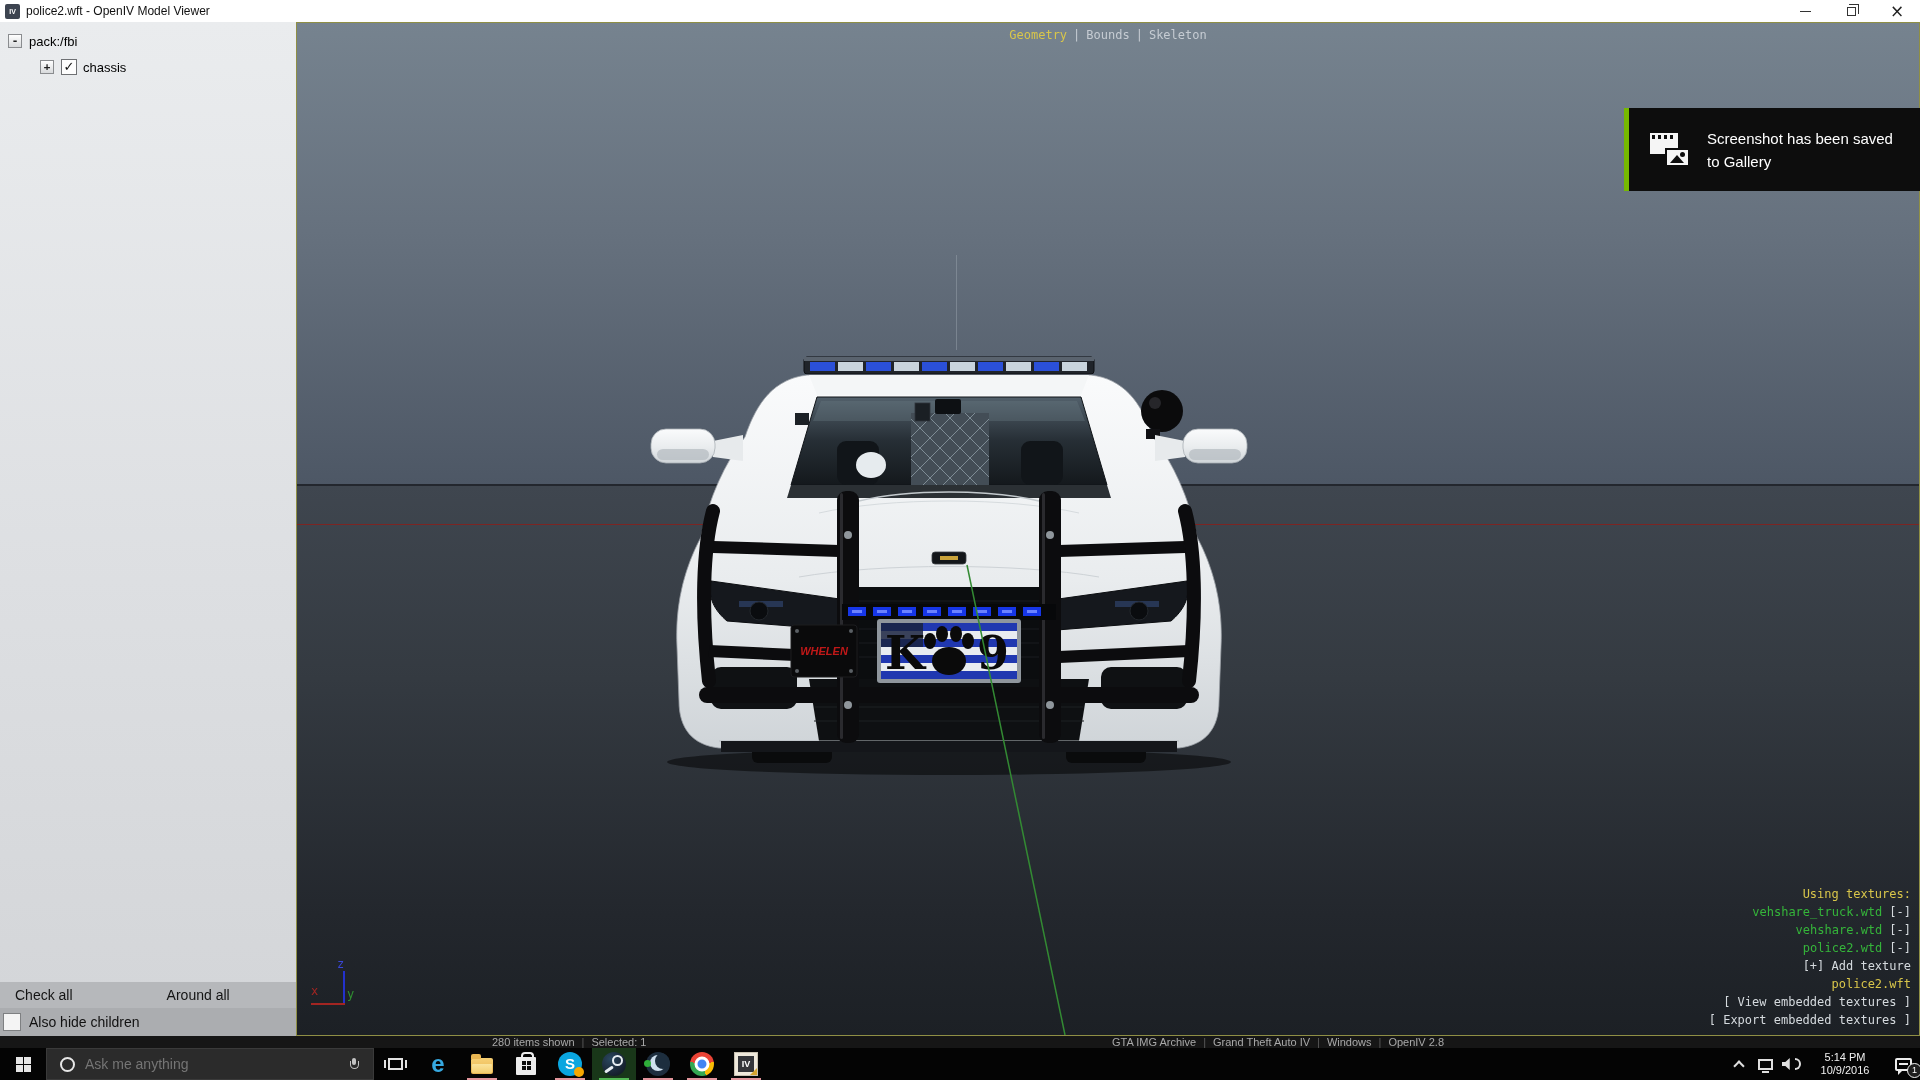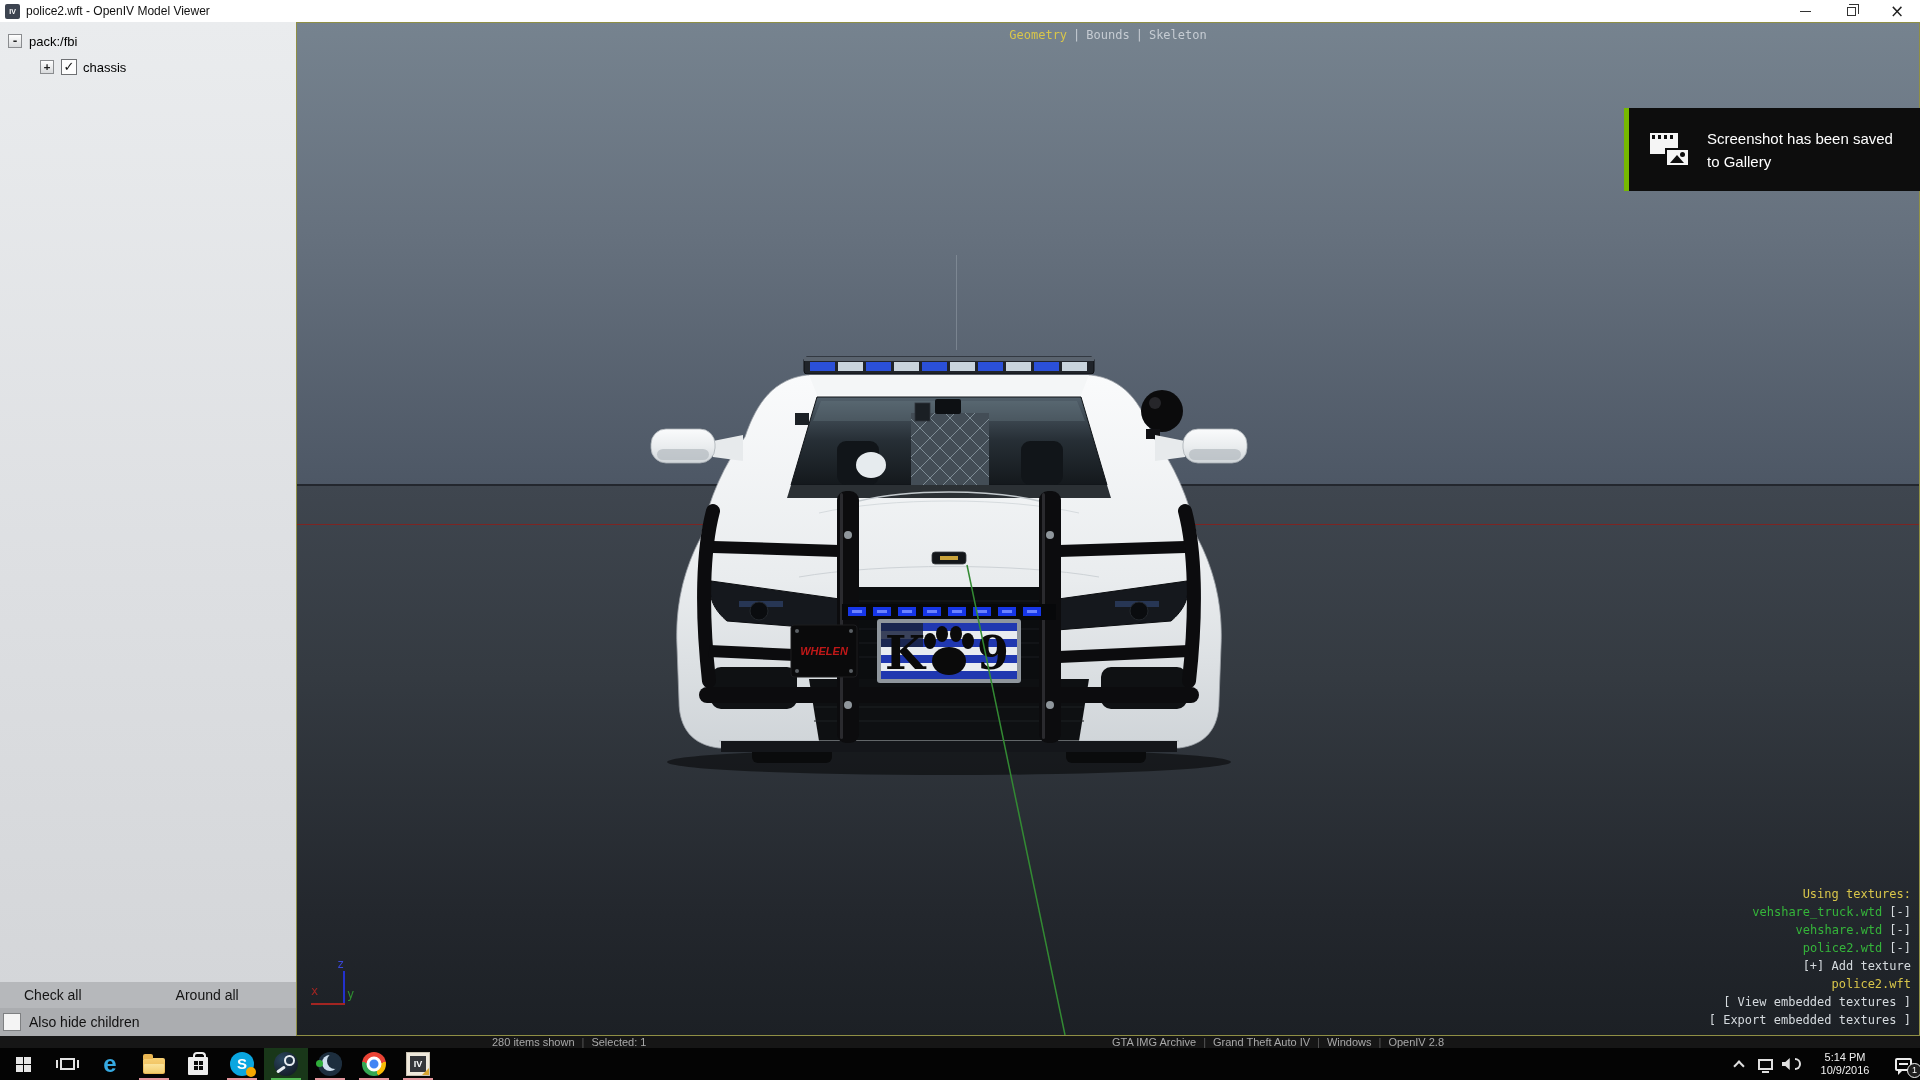--- a/index.html
+++ b/index.html
@@ -18,21 +18,21 @@
   .glyph-close { font-size:17px; color:#222; line-height:1; font-family:"DejaVu Sans",sans-serif; }
 
   
   .sidebar { position:absolute; top:22px; left:0; width:296px; bottom:44px; background:linear-gradient(180deg,#eaecee 0%,#dddfe2 55%,#d3d5d8 100%); z-index:10; }
   .tree { padding-top:6px; font-size:13px; color:#000; }
   .tree-row { display:flex; align-items:center; height:26px; padding-left:8px; }
   .tree-row.child { padding-left:40px; }
   .expander { width:14px; height:14px; border:1px solid #8a8c8f; background:linear-gradient(#ffffff,#d8dadc); color:#222; font:bold 11px/12px "DejaVu Sans Mono",monospace; text-align:center; margin-right:7px; flex:none; }
   .tree-checkbox { width:16px; height:16px; background:#fdfdfd; border:1px solid #6e7073; margin-right:6px; font:bold 13px/14px "DejaVu Sans",sans-serif; text-align:center; color:#111; flex:none; }
   .sidebar-buttons { position:absolute; bottom:28px; left:0; right:0; height:26px; background:#b6b8bb; display:flex; align-items:center; font-size:14px; color:#141414; }
-  .btn-checkall { margin-left:24px; }
+  .btn-checkall { margin-left:15px; }
   .btn-uncheckall { margin-left:94px; }
   .hide-row { position:absolute; bottom:0; left:0; right:0; height:28px; background:#abadb0; display:flex; align-items:center; font-size:14px; color:#111; }
   .hide-checkbox { width:18px; height:18px; background:#f4f4f4; border:1px solid #7e8082; margin:0 8px 0 3px; flex:none; }
 
   
   .viewport { position:absolute; top:22px; left:296px; right:0; bottom:44px; border:1px solid #8f8f45; overflow:hidden; z-index:5; }
   .sky { position:absolute; top:0; left:0; right:0; height:463px; background:linear-gradient(180deg,#76838f 0%,#66717e 45%,#4d5765 100%); }
   .ground { position:absolute; top:463px; left:0; right:0; bottom:0; background:linear-gradient(180deg,#3f464f 0%,#343a41 35%,#23272d 78%,#1c2025 100%); }
   .horizon { position:absolute; top:461px; left:0; right:0; height:2px; background:#1f2228; opacity:.9; }
   .redline { position:absolute; top:501px; left:0; right:0; height:1px; background:#7c2523; }
@@ -410,20 +410,25 @@
   </div>
   <div class="sb-mid">
     <span>GTA IMG Archive</span><span class="sb-sep">|</span><span>Grand Theft Auto IV</span><span class="sb-sep">|</span><span>Windows</span><span class="sb-sep">|</span><span>OpenIV 2.8</span>
   </div>
 </div>
 
 <div class="taskbar">
   <div class="tb-start">
       <div class="win-logo"></div>
     </div>
+  <div class="tb-search">
+    <div class="cortana-ring"></div>
+    <input type="text" placeholder="Ask me anything" style="">
+    <div class="mic"></div>
+  </div>
   <div class="tb-btn">
       <div class="tv"></div>
     </div>
   <div class="tb-icon">
       <span class="edge-e">e</span>
     </div>
   <div class="tb-icon">
       <div class="folder"></div>
       <div class="run-bar"></div>
     </div>

